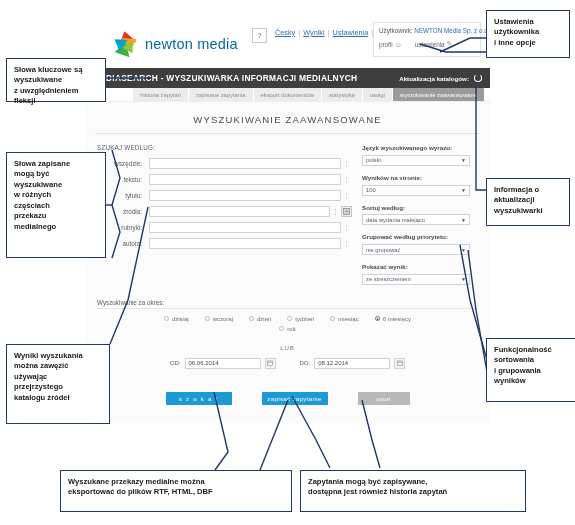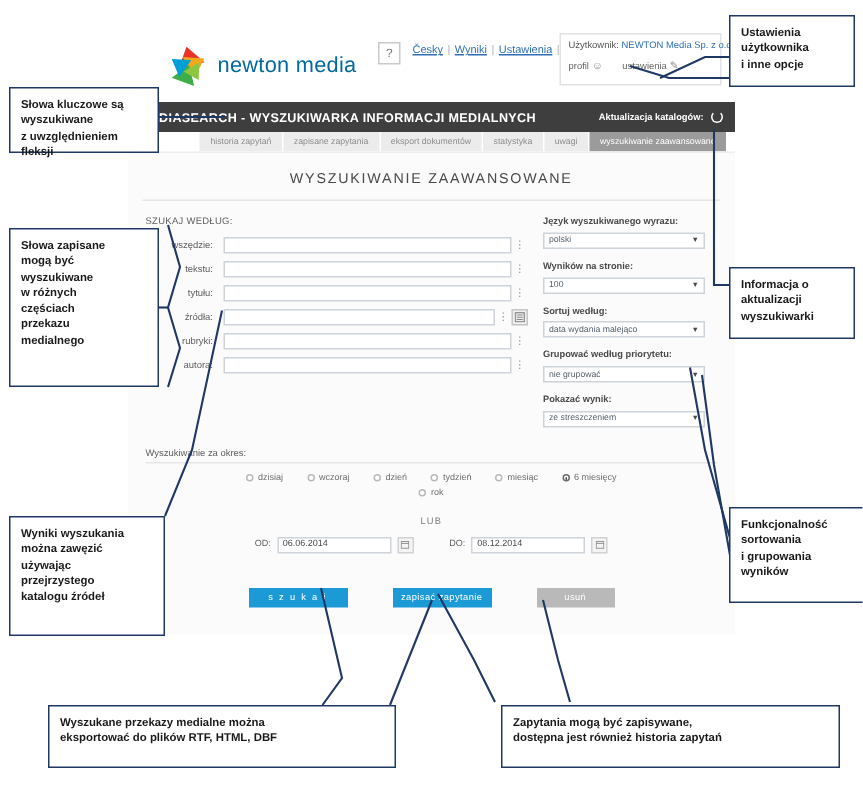--- a/index.html
+++ b/index.html
@@ -460,21 +460,21 @@
 wyszukiwarki</div>
 </div>
 
 <div class="callout" style="left:486px;top:338px;width:106px;height:64px;">
   <div class="ctext">Funkcjonalność
 sortowania
 i grupowania
 wyników</div>
 </div>
 
-<div class="callout" style="left:32px;top:470px;width:232px;height:42px;">
+<div class="callout" style="left:60px;top:470px;width:232px;height:42px;">
   <div class="ctext">Wyszukane przekazy medialne można
 eksportować do plików RTF, HTML, DBF</div>
 </div>
 
-<div class="callout" style="left:300px;top:470px;width:226px;height:42px;margin-left:34px;">
+<div class="callout" style="left:300px;top:470px;width:226px;height:42px;">
   <div class="ctext">Zapytania mogą być zapisywane,
 dostępna jest również historia zapytań</div>
 </div>
 
 </body></html>

